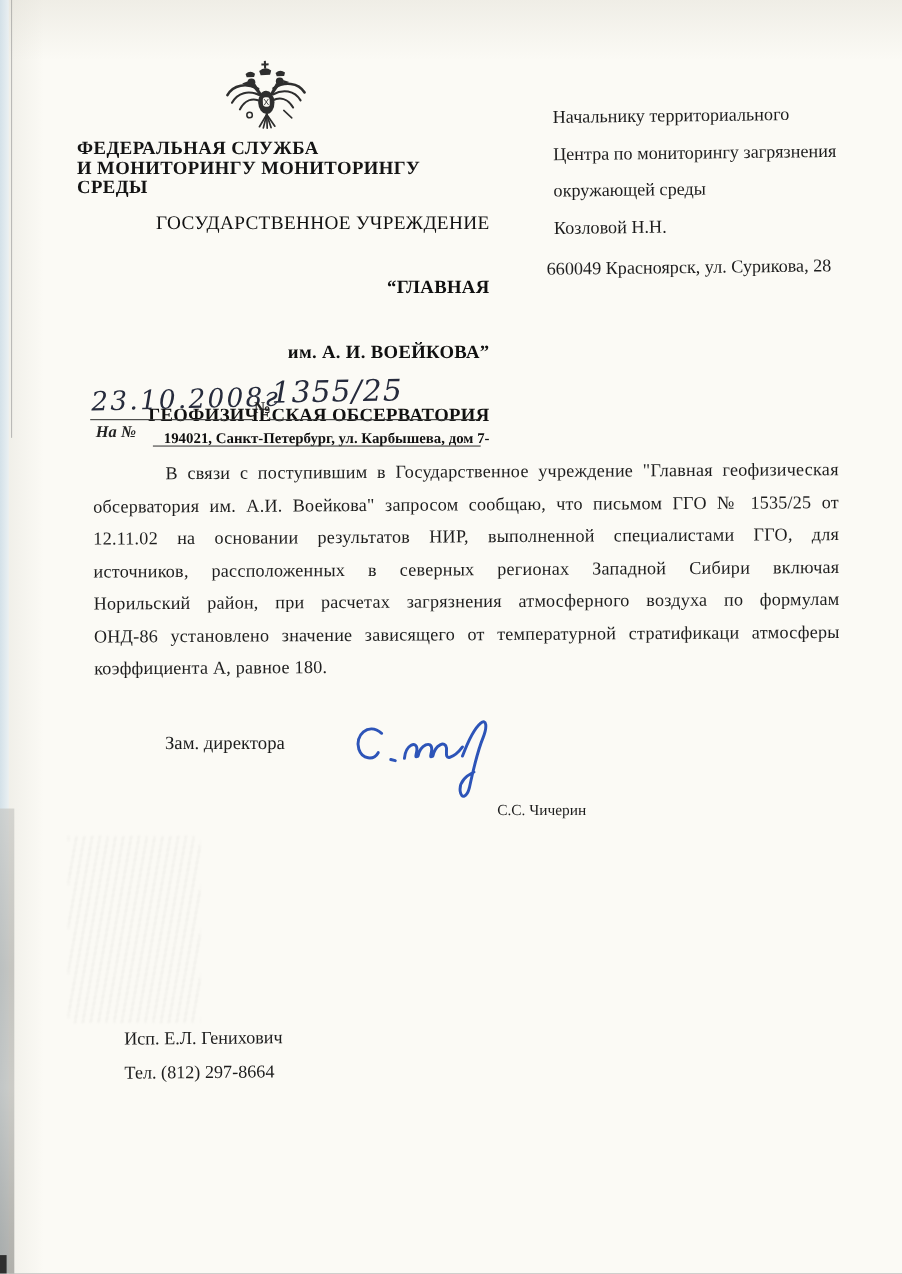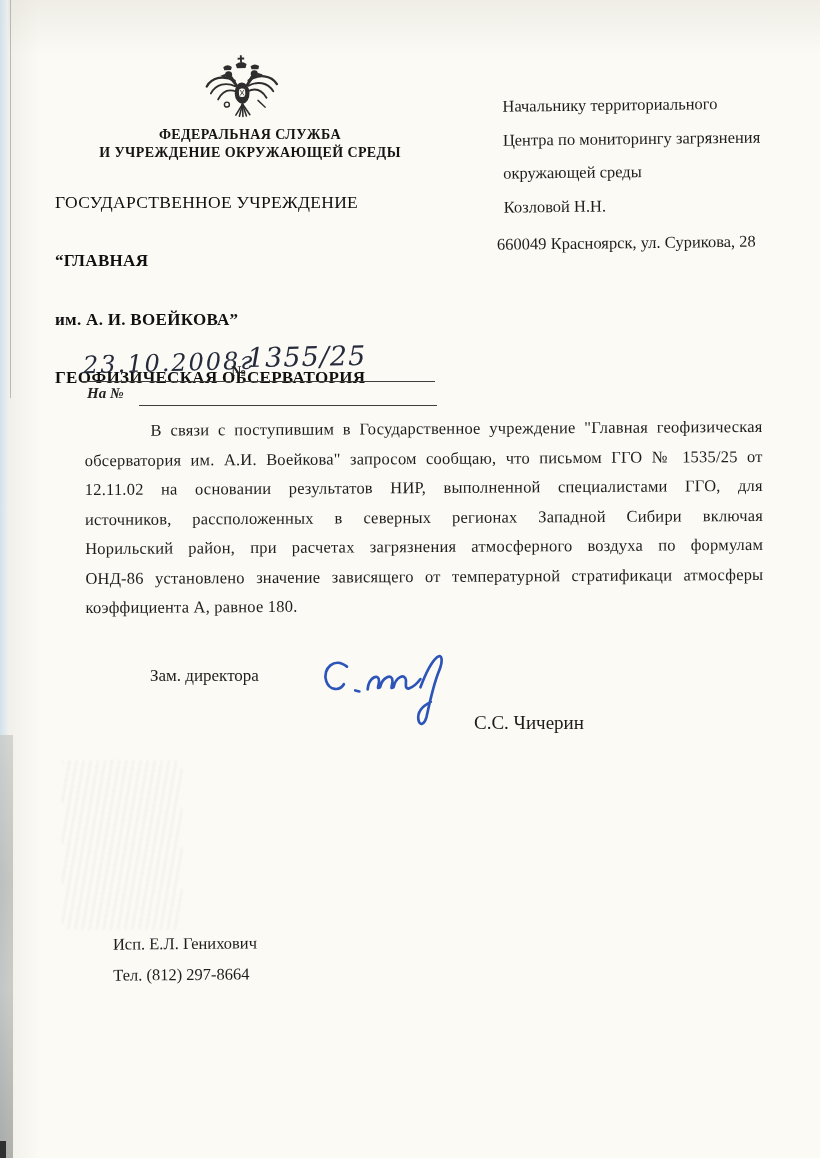--- a/index.html
+++ b/index.html
@@ -20,23 +20,23 @@
   .edge-line{position:absolute;left:10px;top:0;width:1px;height:398px;background:#8d8d8d;opacity:.55;}
   .edge-smudge{position:absolute;left:0;top:735px;width:13px;height:423px;
     background:linear-gradient(180deg,#c6c6c2 0%,#aeaeaa 35%,#b8b8b4 60%,#9d9d99 85%,#8e8e8a 100%);
     opacity:.65;filter:blur(.6px);}
   .corner-mark{position:absolute;left:0;top:1141px;width:6px;height:17px;background:#2f2f2f;}
   .noise-patch{position:absolute;left:62px;top:760px;width:120px;height:170px;opacity:.18;
     background:repeating-linear-gradient(100deg,#9a9a94 0 1px,transparent 1px 7px);filter:blur(1px);}
 
   
   .emblem{position:absolute;left:203px;top:54px;width:78px;height:72px;transform:rotate(-2deg);}
-  .agency{position:absolute;left:70px;top:126px;width:360px;text-align:center;
-    font-size:14px;line-height:17.5px;letter-spacing:.4px;color:#141414;font-weight:bold;font-family:Liberation Serif, serif;}
-  .institution{position:absolute;left:55px;top:192px;width:390px;text-align:left;color:#101010;}
+  .agency{position:absolute;left:70px;top:126px;width:360px;
+    font-size:17px;line-height:17.5px;letter-spacing:.4px;color:#141414;font-weight:bold;font-family:Liberation Serif, serif;}
+  .institution{position:absolute;left:55px;top:192px;width:390px;text-align:right;color:#101010;}
   .inst-l0{font-size:17.5px;line-height:20px;letter-spacing:.3px;}
   .inst-b{font-size:17px;line-height:18.5px;font-weight:bold;letter-spacing:.3px;margin-top:40px;}
   .inst-addr{font-size:13.5px;line-height:16px;margin-top:3px;font-weight:bold;}
   .contacts{position:absolute;left:70px;top:304px;width:360px;text-align:center;
     font-size:13.5px;line-height:15.5px;font-weight:bold;color:#151515;}
 
   
   .ref{position:absolute;left:85px;top:347px;width:365px;height:62px;}
   .hand{font-family:"DejaVu Serif", serif;font-style:italic;color:#262b3c;}
   .hand-date{position:absolute;left:-2px;top:2px;font-size:24px;letter-spacing:2px;transform:rotate(-1.5deg);}
@@ -56,21 +56,21 @@
   
   .letter-body{position:absolute;left:85px;top:414px;width:678px;transform:rotate(-.35deg);}
   .bline{font-size:16.5px;line-height:29.5px;height:29.5px;white-space:normal;
     text-align:justify;text-align-last:justify;letter-spacing:.2px;color:#1e1e1e;}
   .bline.first{text-indent:66px;}
   .bline.last{text-align-last:left;}
 
   
   .sig-title{position:absolute;left:150px;top:666px;font-size:17px;color:#1d1d1d;}
   .sig-ink{position:absolute;left:320px;top:648px;width:145px;height:88px;}
-  .sig-name{position:absolute;left:452px;top:712px;font-size:19px;color:#1d1d1d;margin-left:22px;}
+  .sig-name{position:absolute;left:452px;top:730px;font-size:14px;color:#1d1d1d;}
 
   
   .footer{position:absolute;left:113px;top:928px;font-size:16.5px;line-height:31px;color:#1d1d1d;transform:rotate(-.5deg);}
 </style>
 </head>
 <body>
 
 <div class="page">
 
   <div class="edge-blue"></div>
@@ -109,28 +109,29 @@
         <circle cx="30" cy="64" r="3.2" stroke-width="1.8"></circle>
         <path d="M70 60 l9 9" stroke-width="1.8"></path>
       </g>
       <rect x="46" y="44" width="8" height="11" rx="3" fill="#f8f7f2"></rect>
       <path d="M47.5 46 l5 7 M52.5 46 l-5 7" stroke="#2e2e2e" stroke-width="1"></path>
     </svg>
   </div>
 
   <div class="agency">
     <div>ФЕДЕРАЛЬНАЯ СЛУЖБА</div>
-    <div>И УЧРЕЖДЕНИЕ ОКРУЖАЮЩЕЙ СРЕДЫ</div>
+    <div>И МОНИТОРИНГУ МОНИТОРИНГУ СРЕДЫ</div>
   </div>
 
   <div class="institution">
     <div class="inst-l0">ГОСУДАРСТВЕННОЕ УЧРЕЖДЕНИЕ</div>
     <div class="inst-b">“ГЛАВНАЯ</div>
     <div class="inst-b">им. А. И. ВОЕЙКОВА”</div>
     <div class="inst-b">ГЕОФИЗИЧЕСКАЯ ОБСЕРВАТОРИЯ</div>
+    <div class="inst-addr">194021, Санкт-Петербург, ул. Карбышева, дом 7-</div>
   </div>
 
   <div class="contacts">
   </div>
 
   <div class="ref">
     <span class="hand hand-date">23.10.2008г</span>
     <span class="no-label">№</span>
     <span class="hand hand-no">1355/25</span>
     <div class="uline ul-date"></div>

